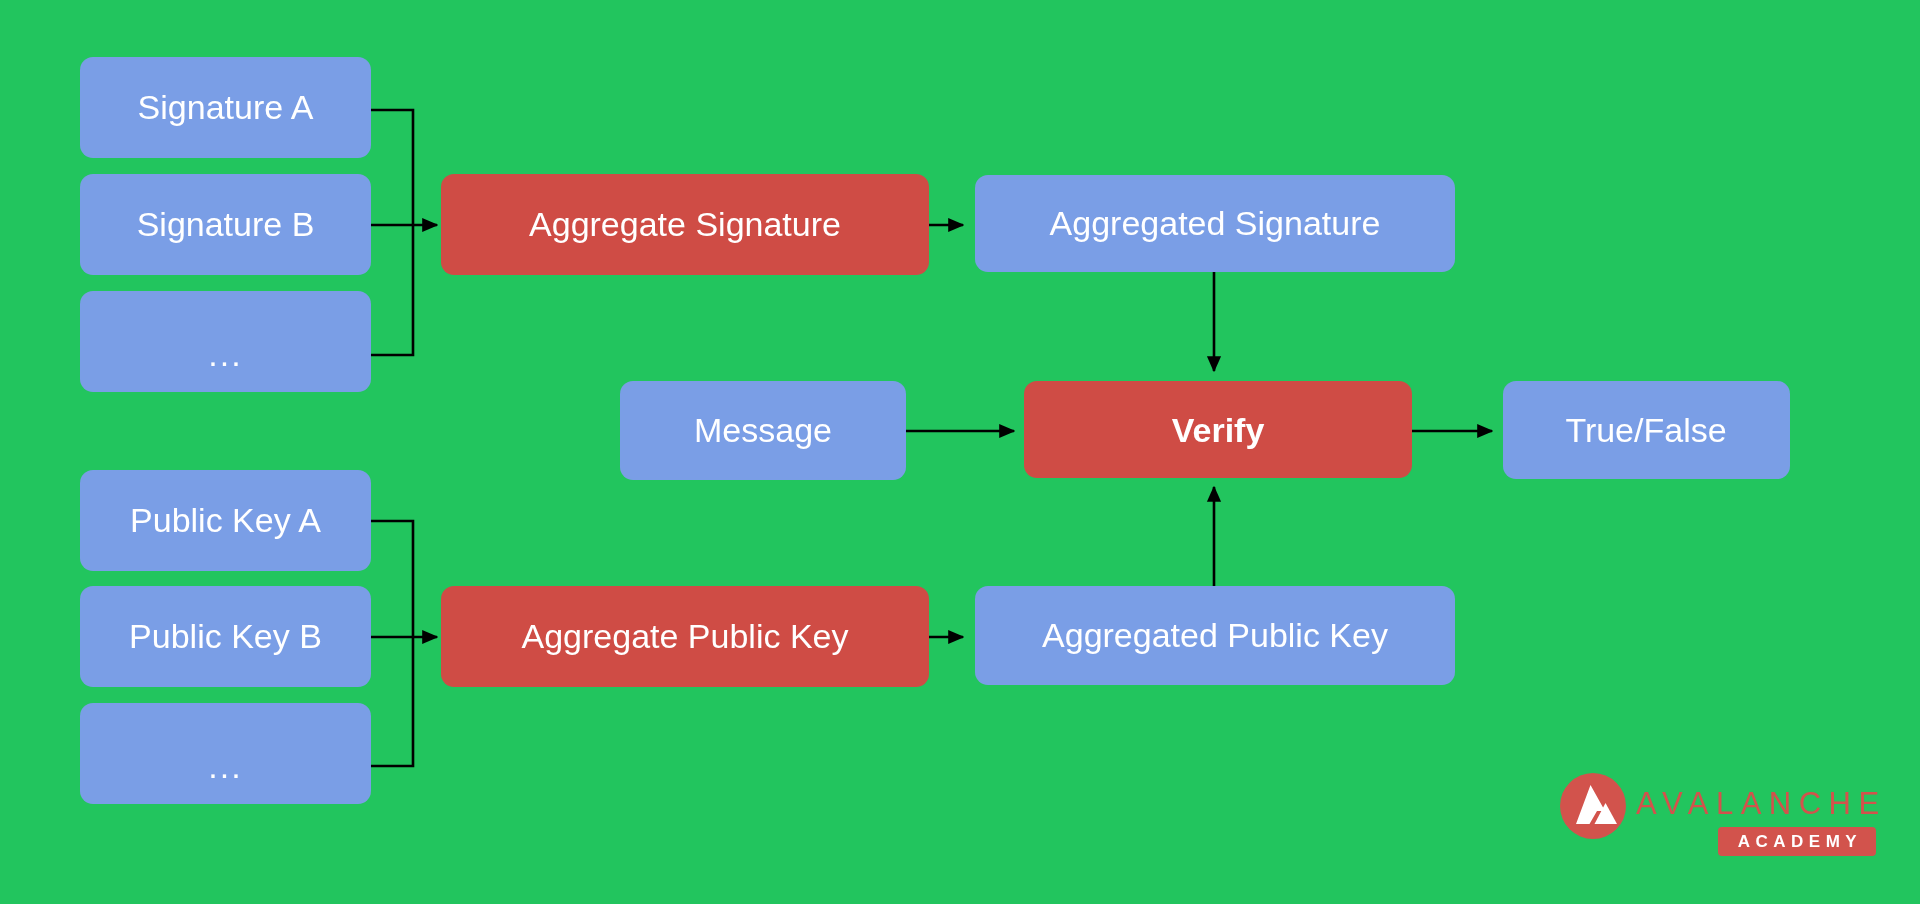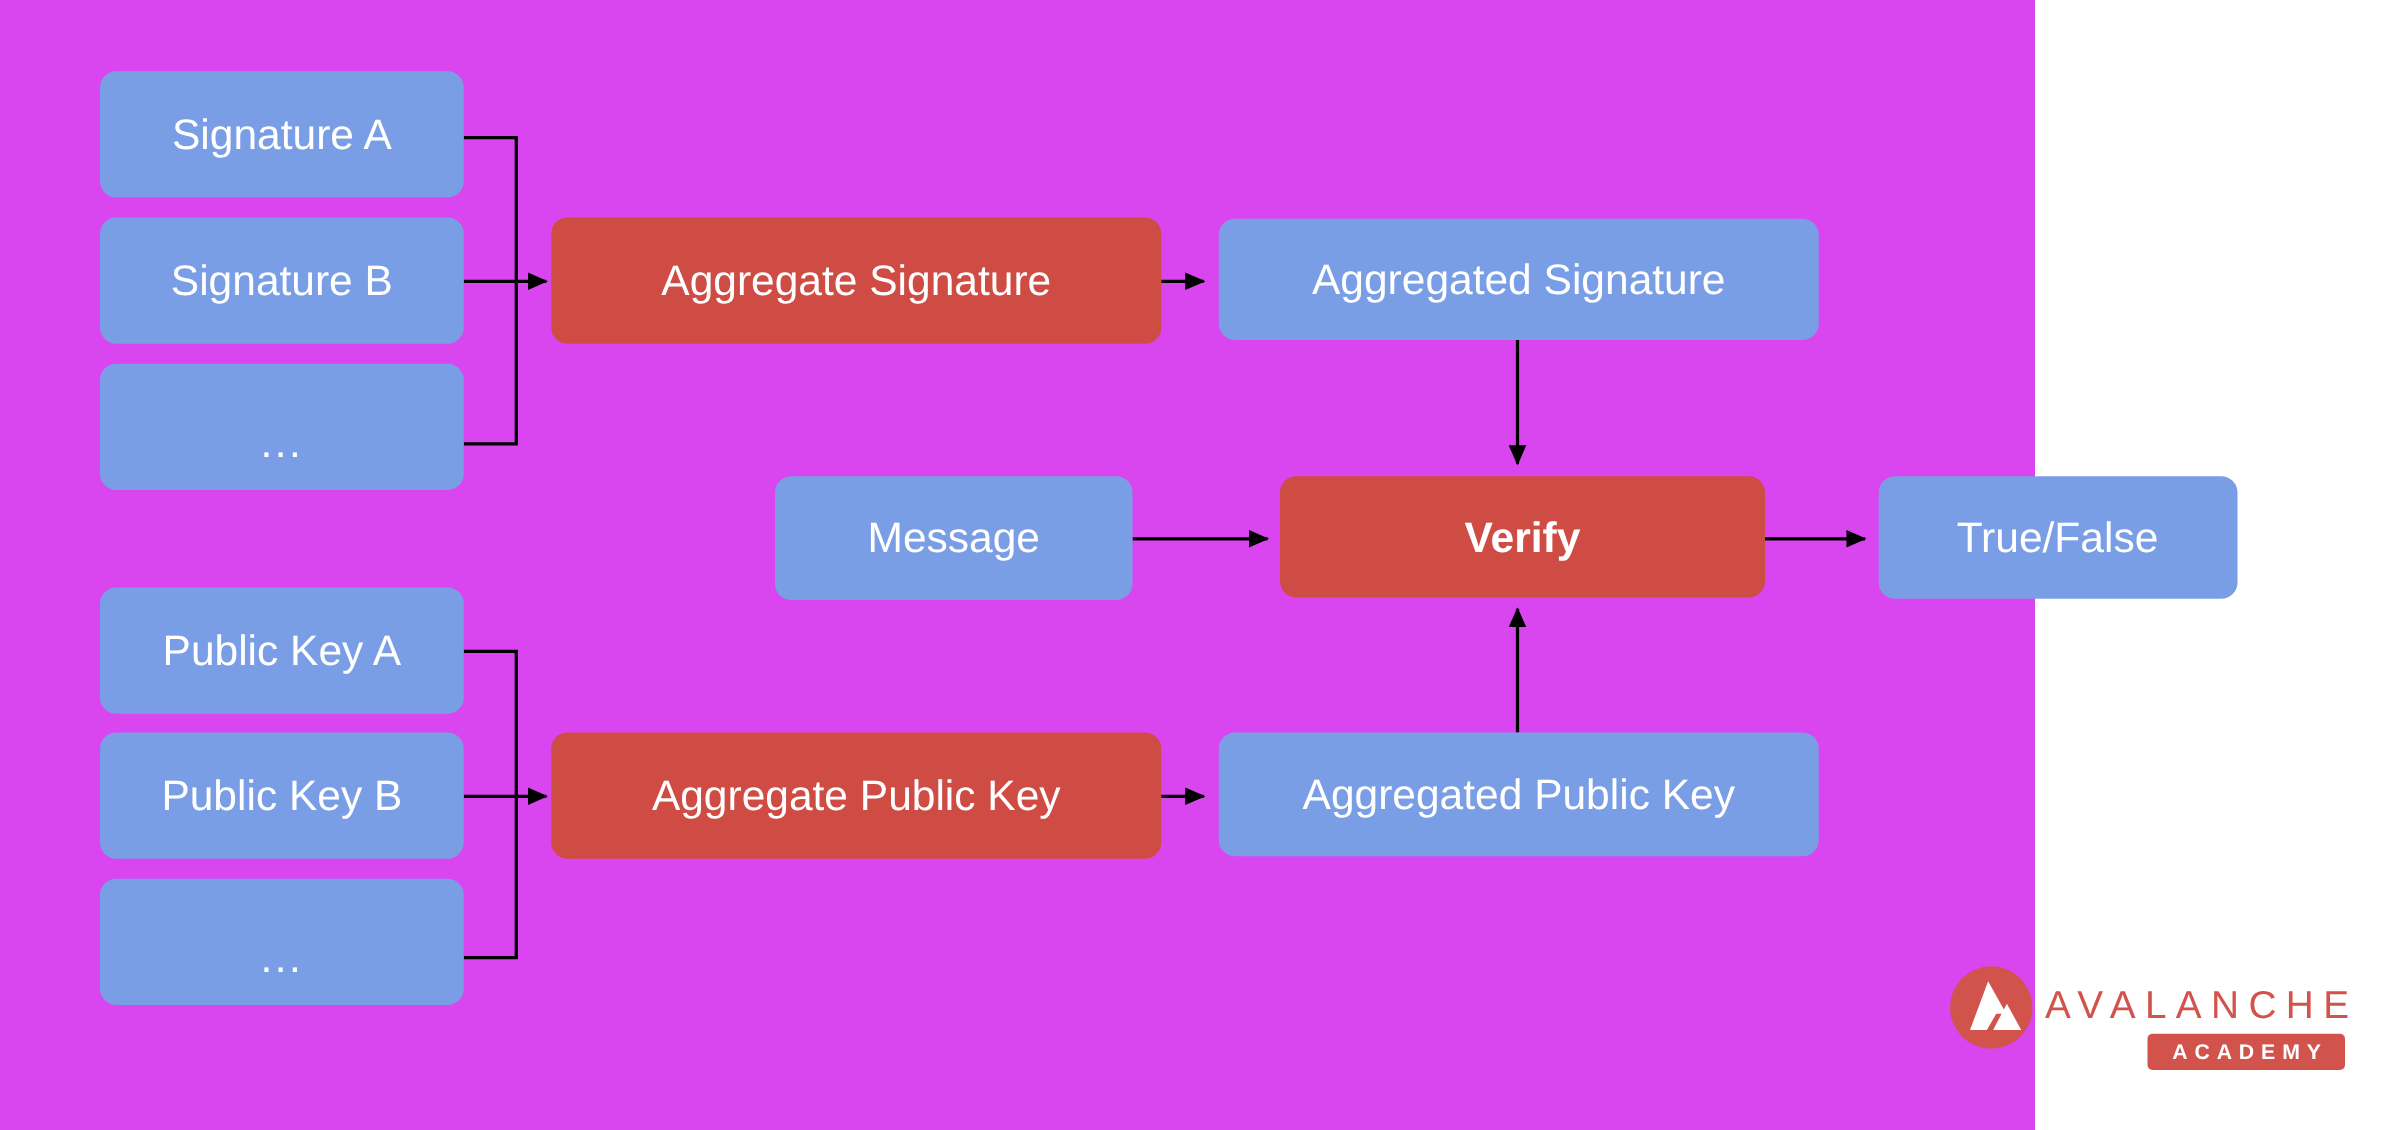--- a/index.html
+++ b/index.html
@@ -9,23 +9,23 @@
     background: #ffffff;
   }
   body {
     width: 1920px;
     height: 904px;
     overflow: hidden;
     font-family: "Liberation Sans", sans-serif;
   }
   #diagram-root {
     position: relative;
-    width: 1628px;
+    width: 1920px;
     height: 904px;
-    background: #d946ef;
+    background: #22c55e;
   }
   svg.canvas {
     position: absolute;
     top: 0;
     left: 0;
     width: 1920px;
     height: 904px;
     display: block;
   }
   .node-label {

